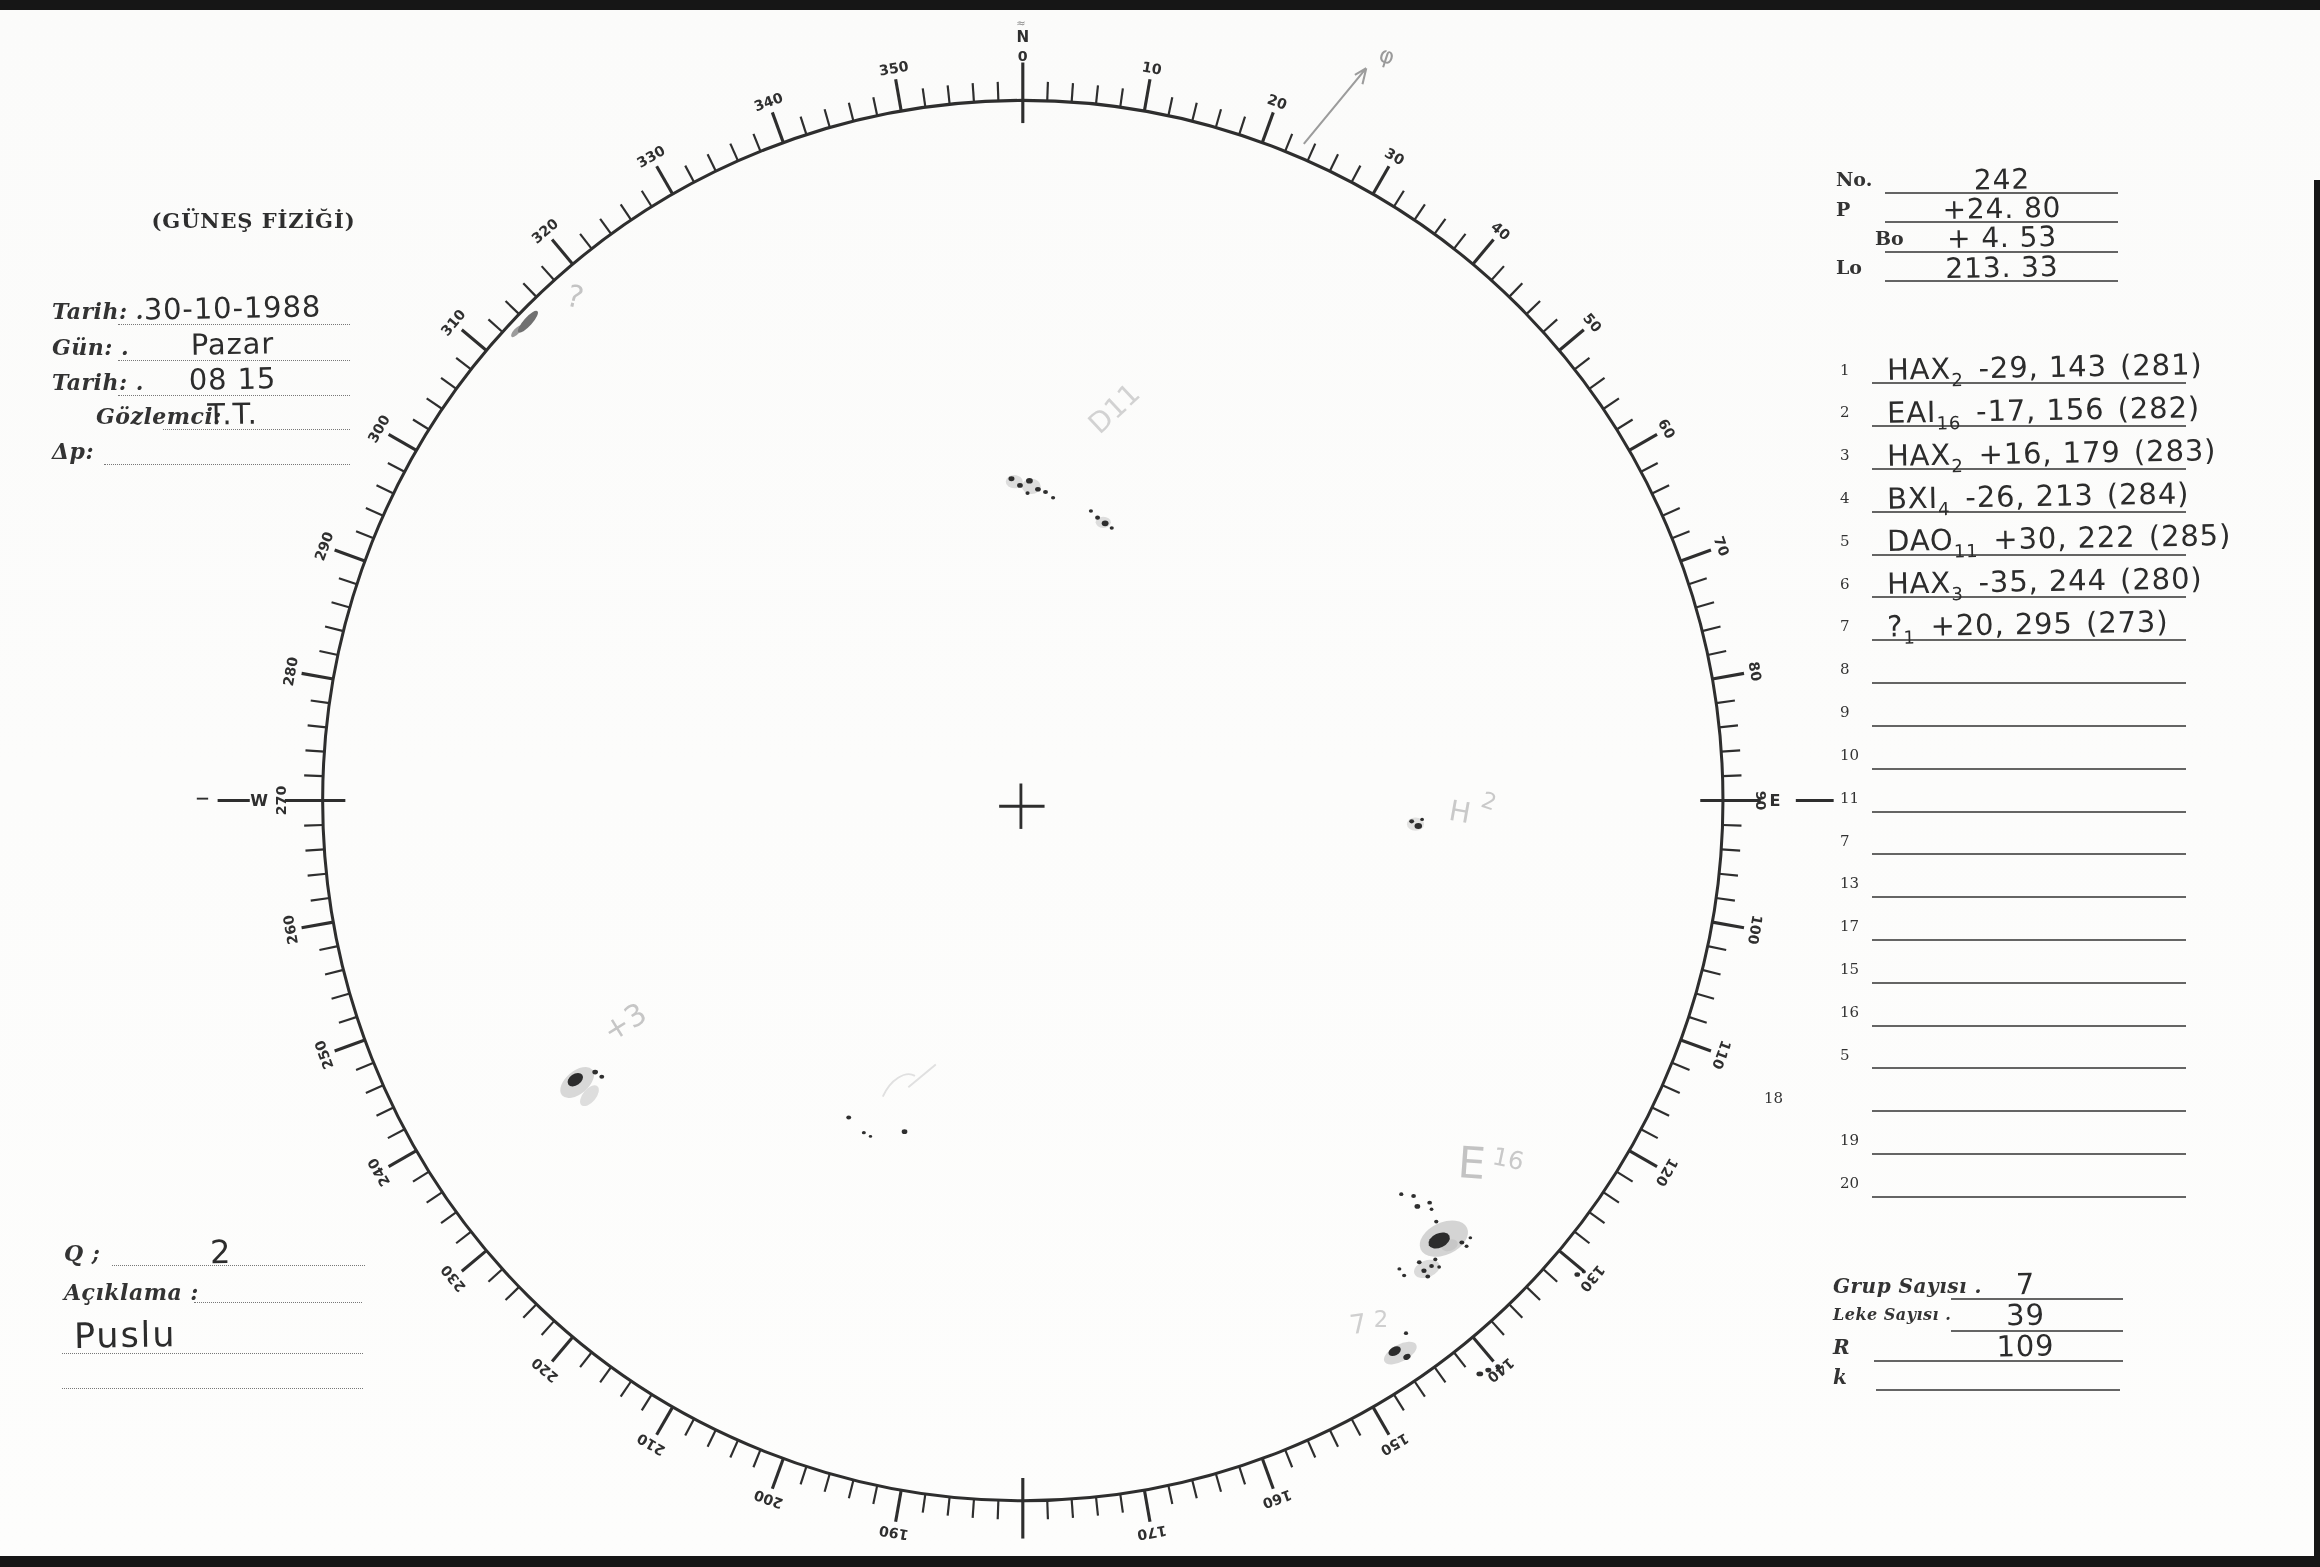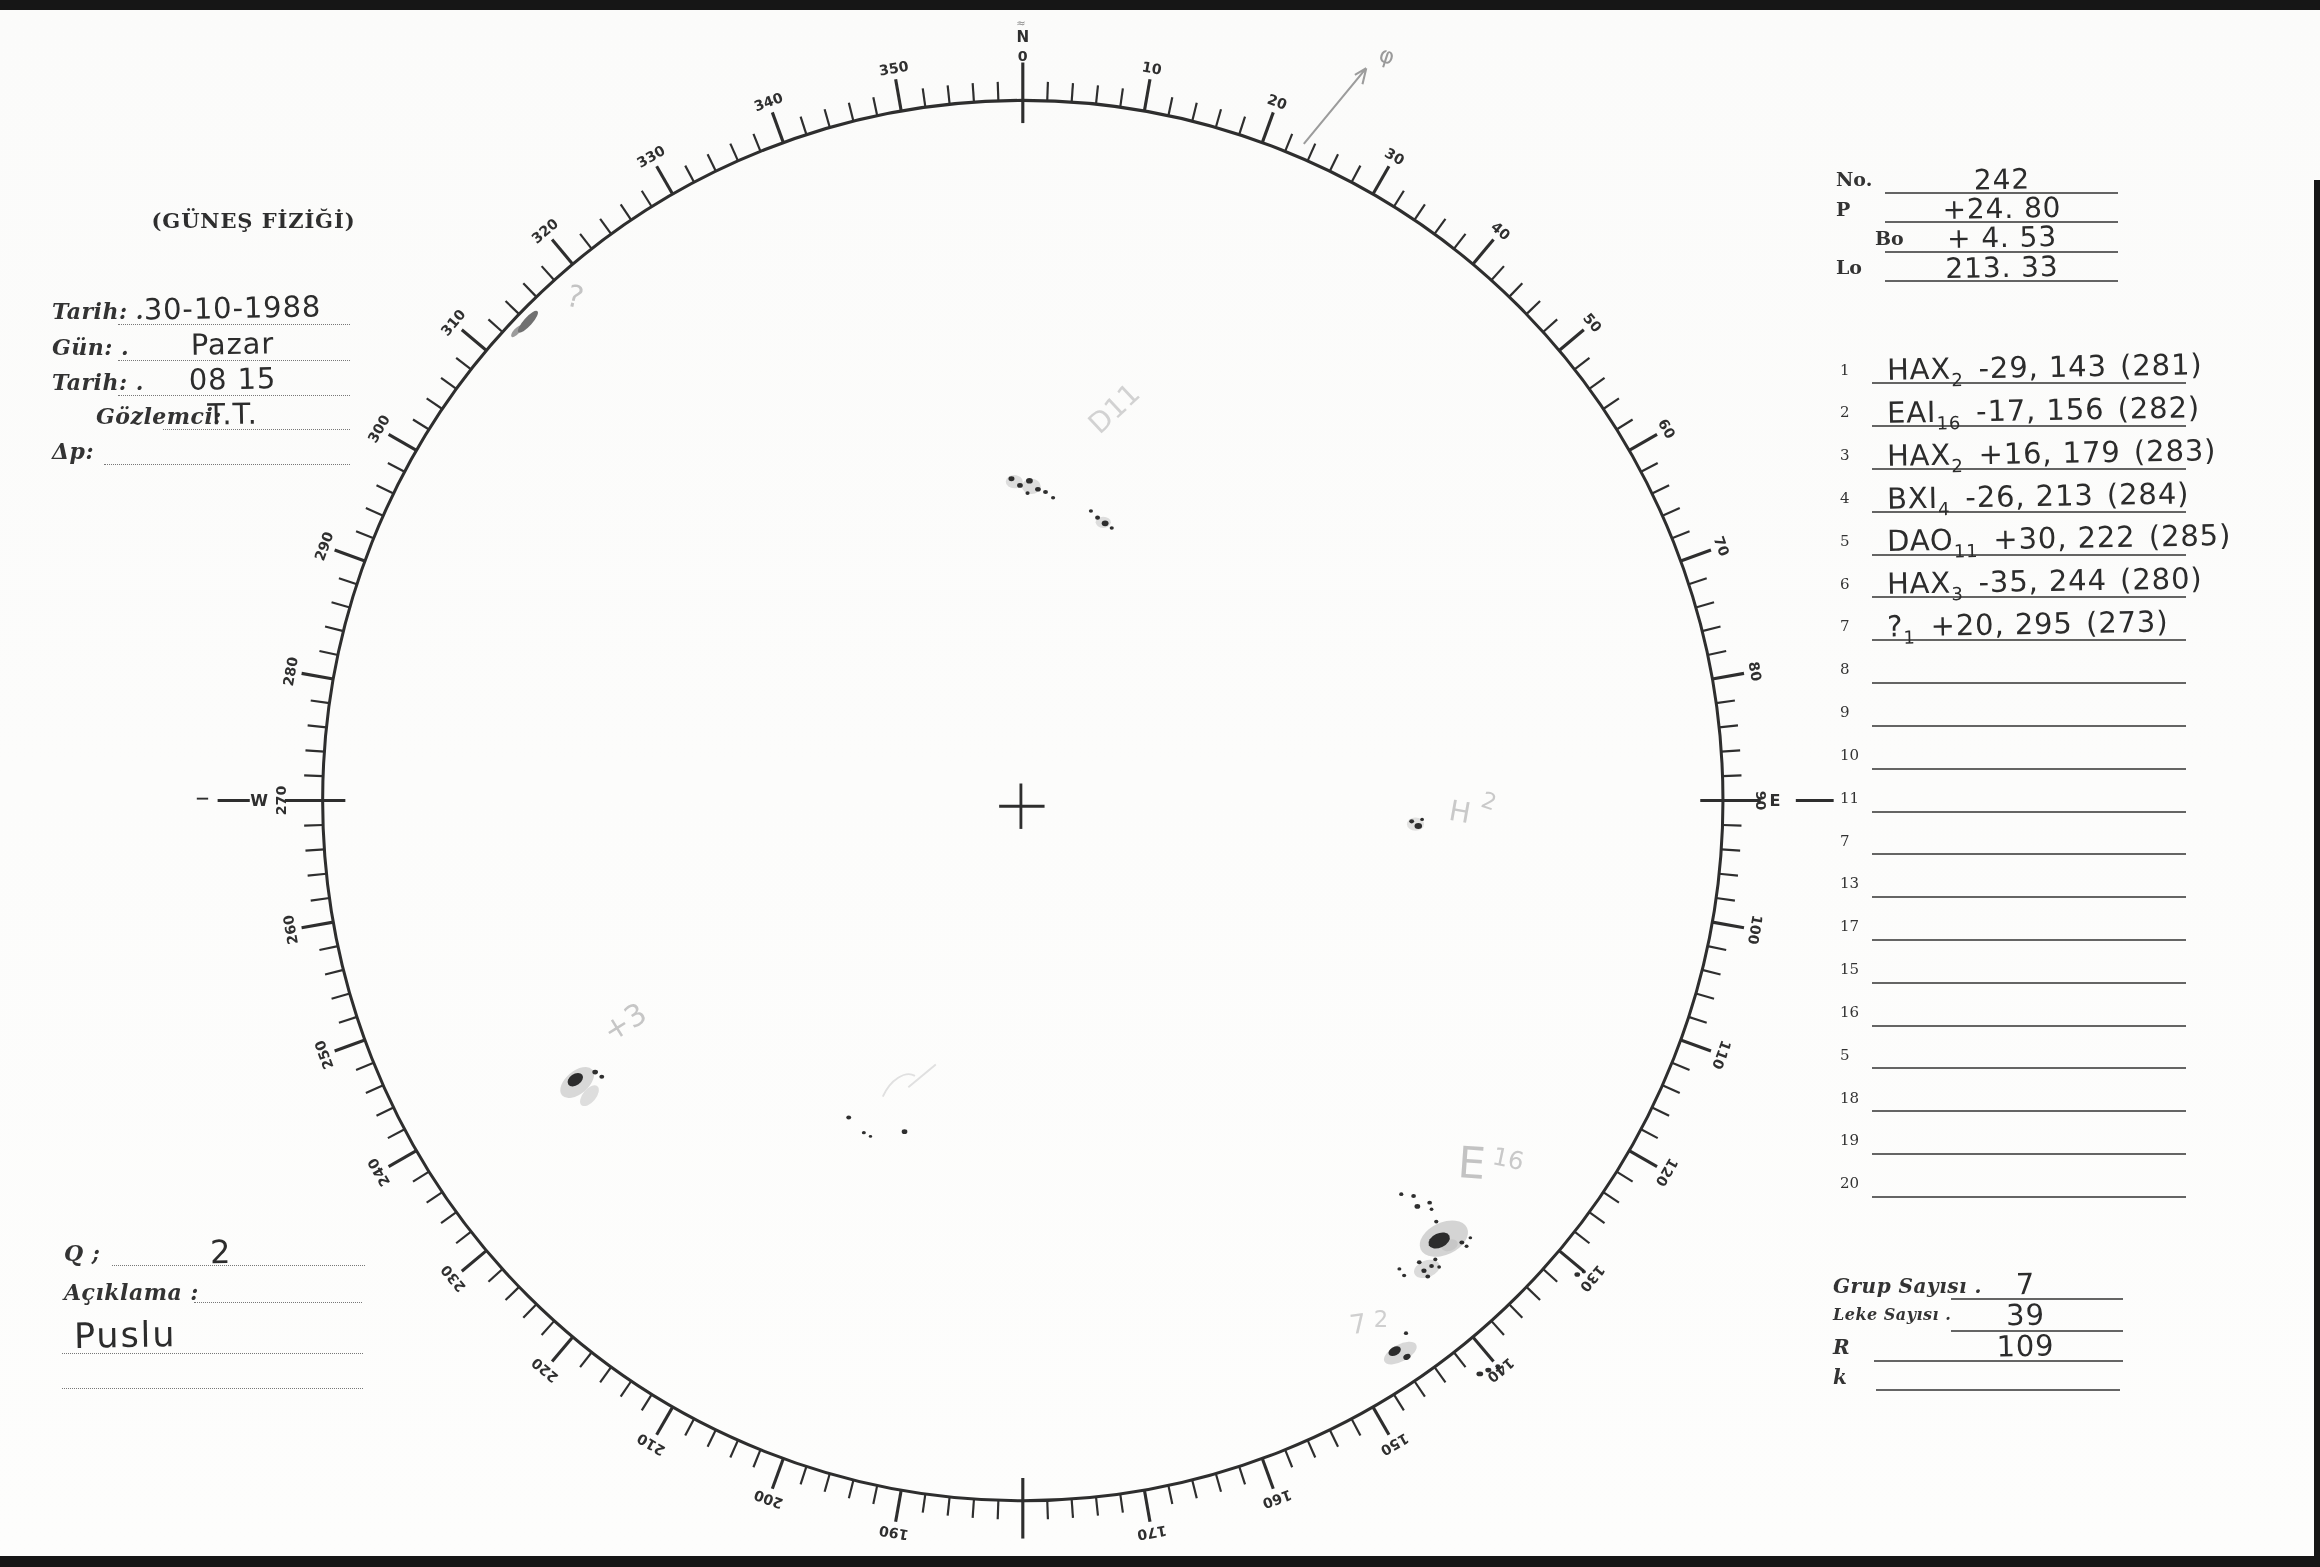--- a/index.html
+++ b/index.html
@@ -97,21 +97,21 @@
       <div class="abs gnum" style="left: 1840px; top: 874px;">13</div>
       <div class="abs sline" style="left: 1872px; top: 896px; width: 314px;"></div>
       <div class="abs gnum" style="left: 1840px; top: 917px;">17</div>
       <div class="abs sline" style="left: 1872px; top: 939px; width: 314px;"></div>
       <div class="abs gnum" style="left: 1840px; top: 960px;">15</div>
       <div class="abs sline" style="left: 1872px; top: 982px; width: 314px;"></div>
       <div class="abs gnum" style="left: 1840px; top: 1003px;">16</div>
       <div class="abs sline" style="left: 1872px; top: 1025px; width: 314px;"></div>
       <div class="abs gnum" style="left: 1840px; top: 1046px;">5</div>
       <div class="abs sline" style="left: 1872px; top: 1067px; width: 314px;"></div>
-      <div class="abs gnum" style="left: 1840px; top: 1089px;">18</div>
+      <div class="abs gnum" style="left: 1764px; top: 1089px;">18</div>
       <div class="abs sline" style="left: 1872px; top: 1110px; width: 314px;"></div>
       <div class="abs gnum" style="left: 1840px; top: 1131px;">19</div>
       <div class="abs sline" style="left: 1872px; top: 1153px; width: 314px;"></div>
       <div class="abs gnum" style="left: 1840px; top: 1174px;">20</div>
       <div class="abs sline" style="left: 1872px; top: 1196px; width: 314px;"></div>
     </div>
   <div id="summary-block">
       <div class="abs lbl-it" style="left: 1833px; top: 1274px; font-size: 20px;">Grup Sayısı .</div>
       <div class="abs sline" style="left: 1951px; top: 1298px; width: 172px;"></div>
       <div class="abs hw" style="left: 1931px; top: 1267px; width: 189px; text-align: center; font-size: 29px;">7</div>

